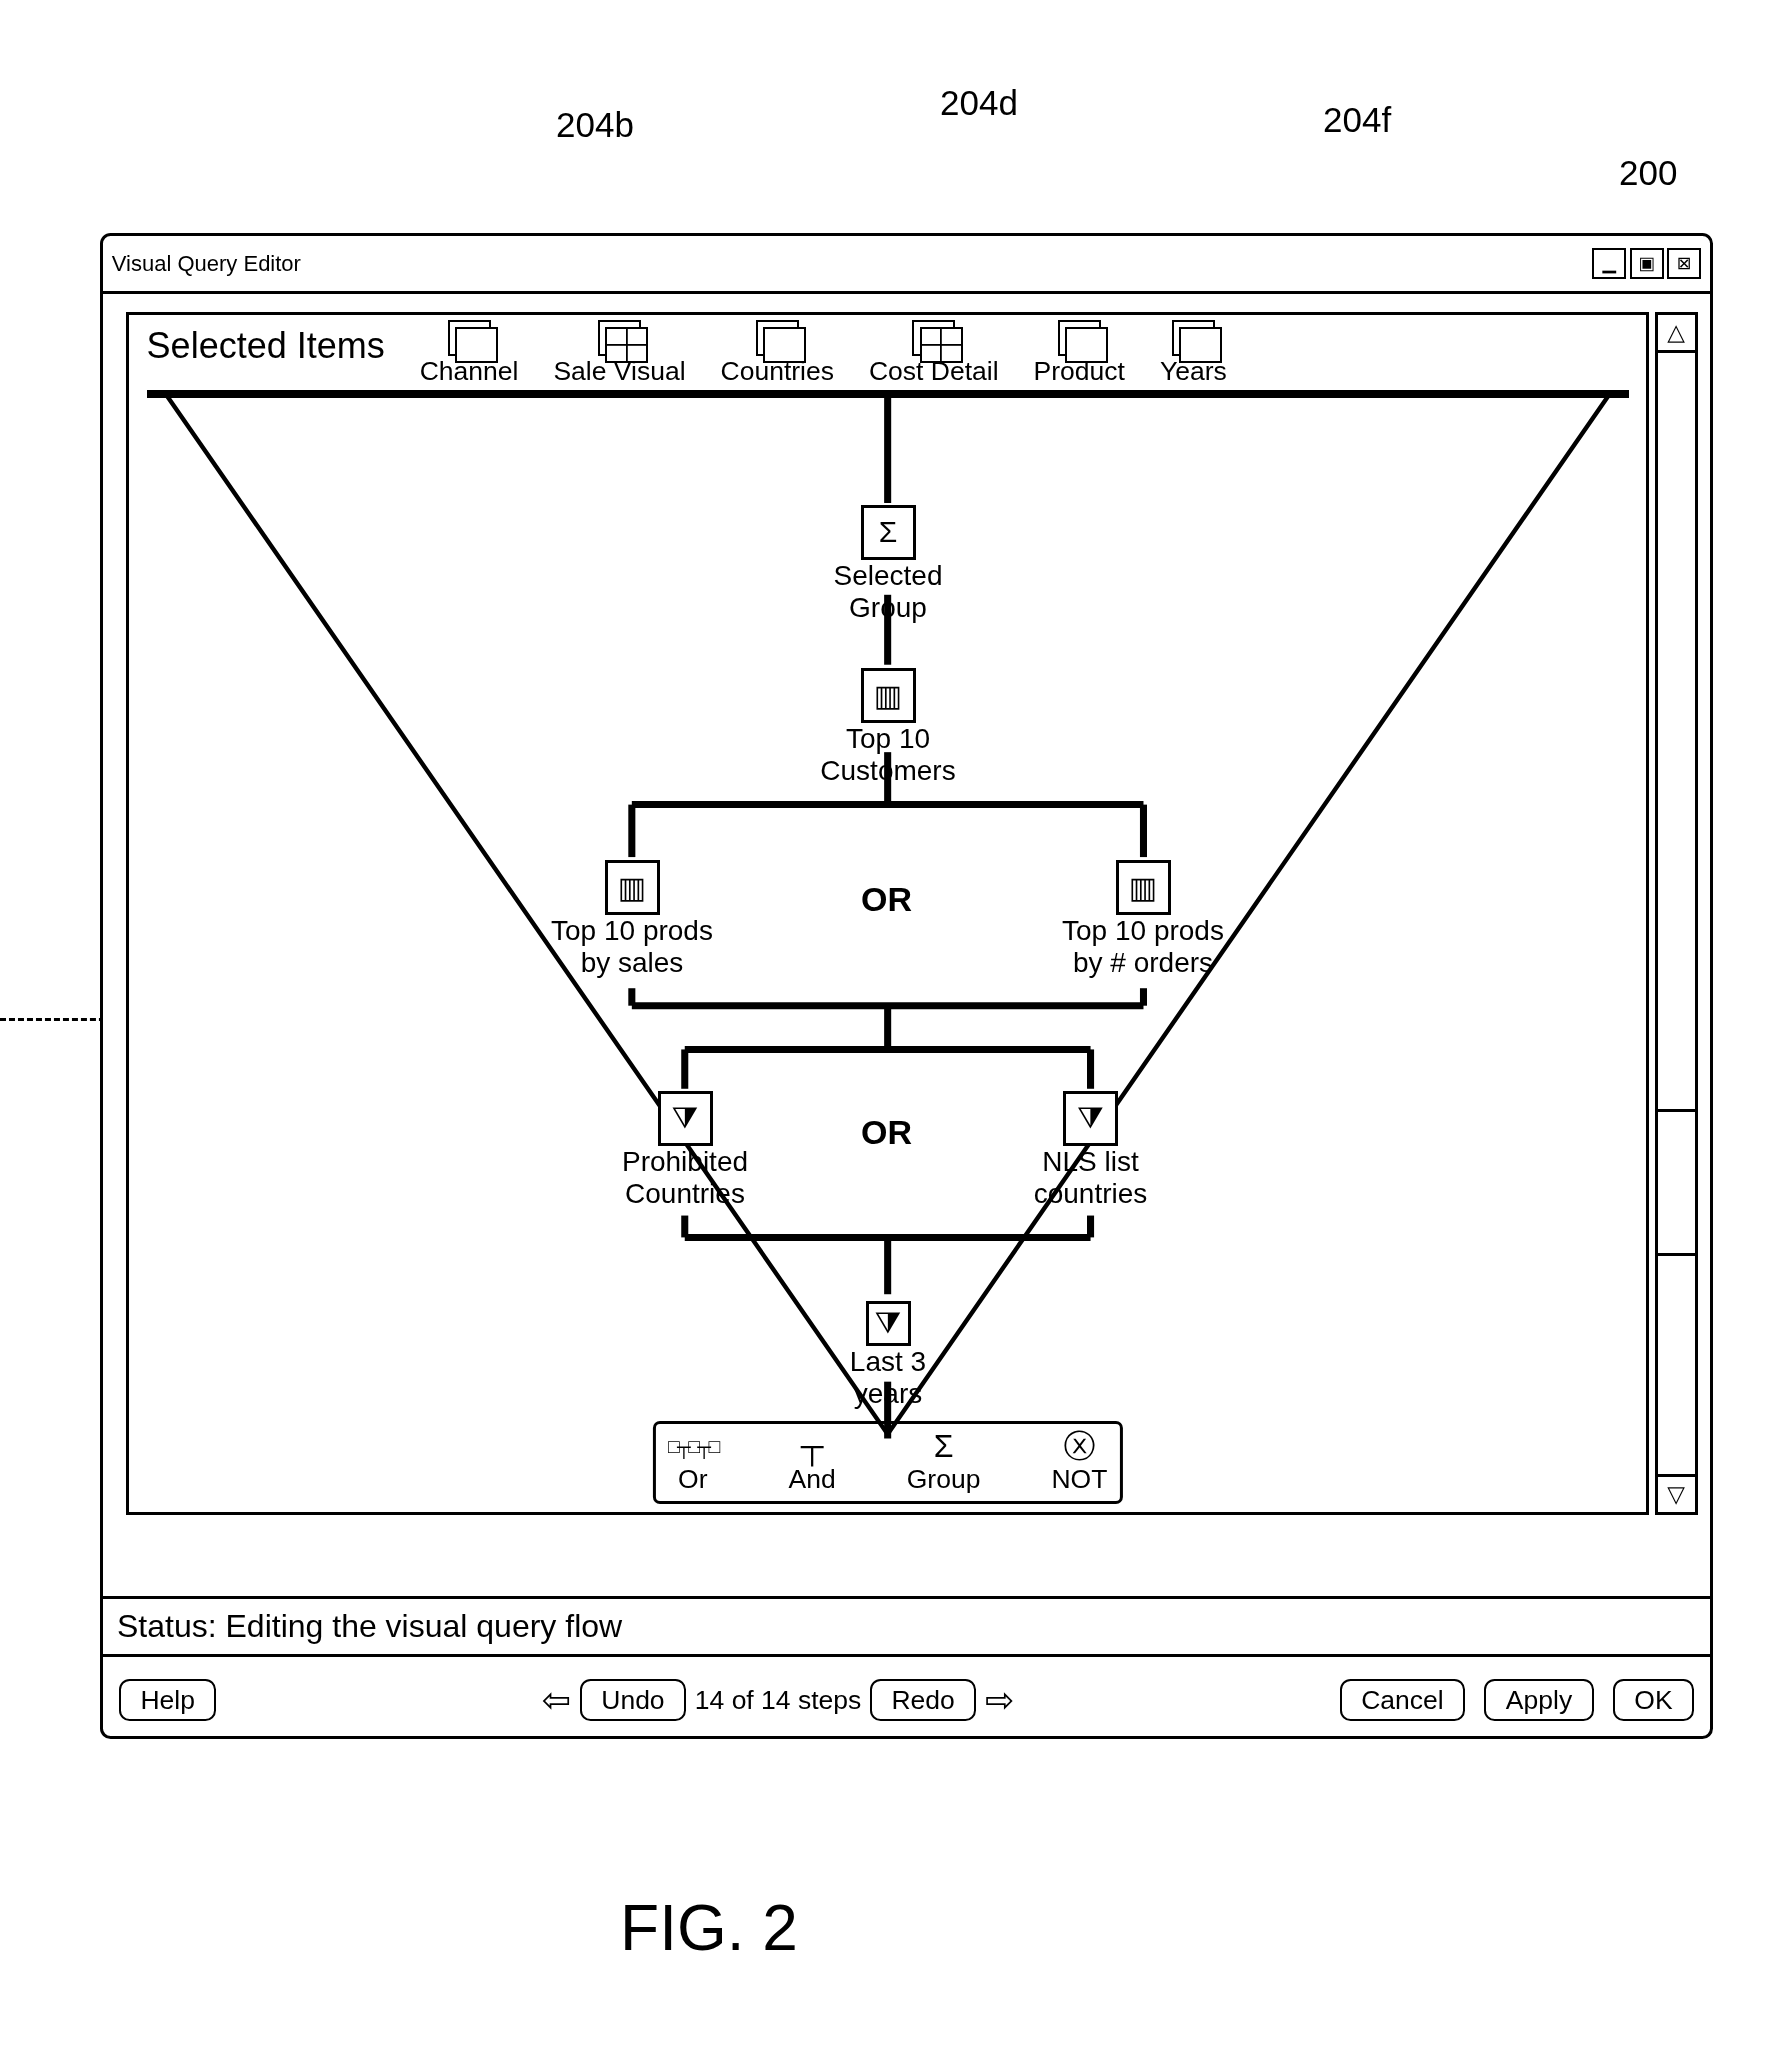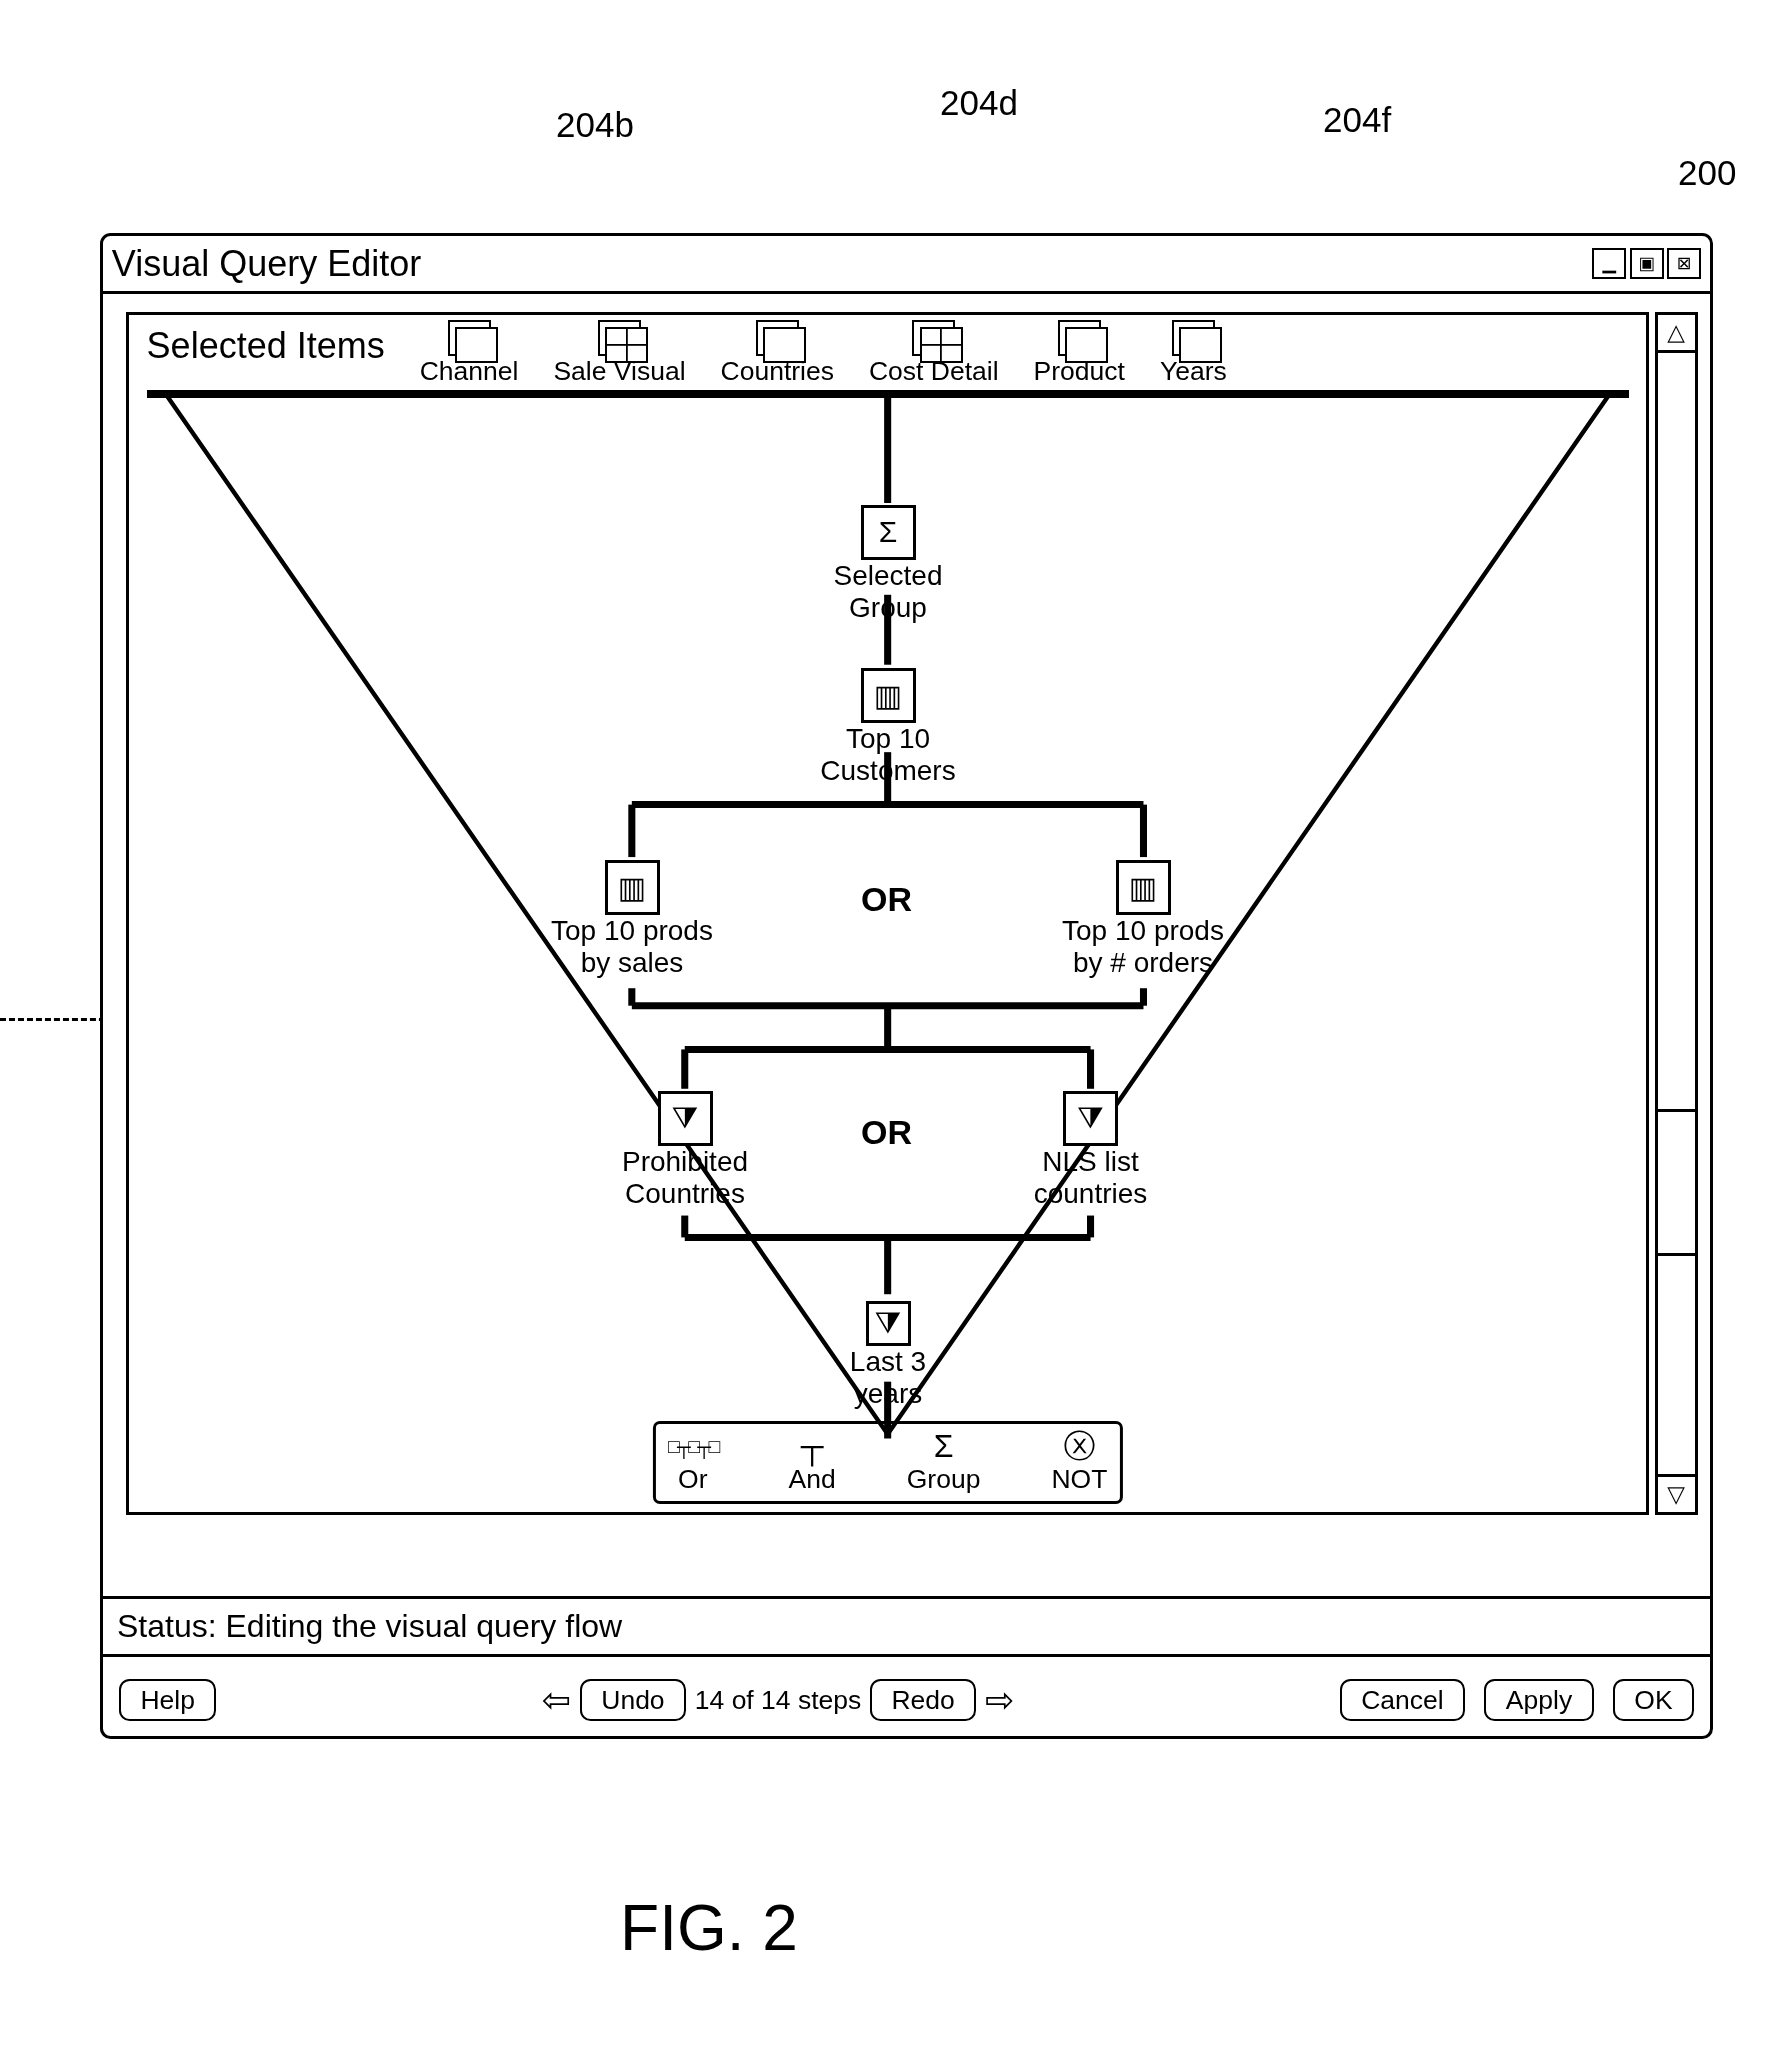--- a/index.html
+++ b/index.html
@@ -25,21 +25,21 @@
     background: #fff;
   }
   .titlebar {
     height: 55px;
     border-bottom: 3.5px solid #000;
     display: flex;
     align-items: center;
     justify-content: space-between;
     padding: 0 8.8px;
   }
-  .titlebar-title { font-size: 36px; }
+  .titlebar-title { font-size: 22px; }
   .win-controls { display: flex; gap: 3.5px; }
   .win-control {
     width: 30px; height: 26.5px;
     border: 2.6px solid #000;
     display: flex; align-items: center; justify-content: center;
     font-size: 17.6px;
   }
   .canvas-wrap {
     position: absolute;
     top: 58px;
@@ -160,21 +160,21 @@
 <body>
 
 <div class="page">
 
   <div class="ref" style="left:556px; top:84px;">204b</div>
   <div class="ref" style="left:940px; top:62px;">204d</div>
   <div class="ref" style="left:1323px; top:79px;">204f</div>
   <div class="ref" style="left:452px; top:221px;">204a</div>
   <div class="ref" style="left:847px; top:221px;">204c</div>
   <div class="ref" style="left:1213px; top:221px;">204e</div>
-  <div class="ref" style="left:1678px; top:132px;">200</div>
+  <div class="ref" style="left:1619px; top:132px;">200</div>
 
   <svg class="ref-svg" viewBox="0 0 2030 2329">
     <g stroke="#000" stroke-width="3" fill="none">
       <path d="M700 135 Q700 200 640 325"></path>
       <path d="M1120 115 Q1115 200 1095 325"></path>
       <path d="M1555 135 Q1540 210 1480 325"></path>
       <path d="M605 280 Q540 300 465 332"></path>
       <path d="M1050 280 Q970 300 890 332"></path>
       <path d="M1460 280 Q1390 300 1305 332"></path>
       <path d="M1870 185 Q1830 215 1790 245"></path>

